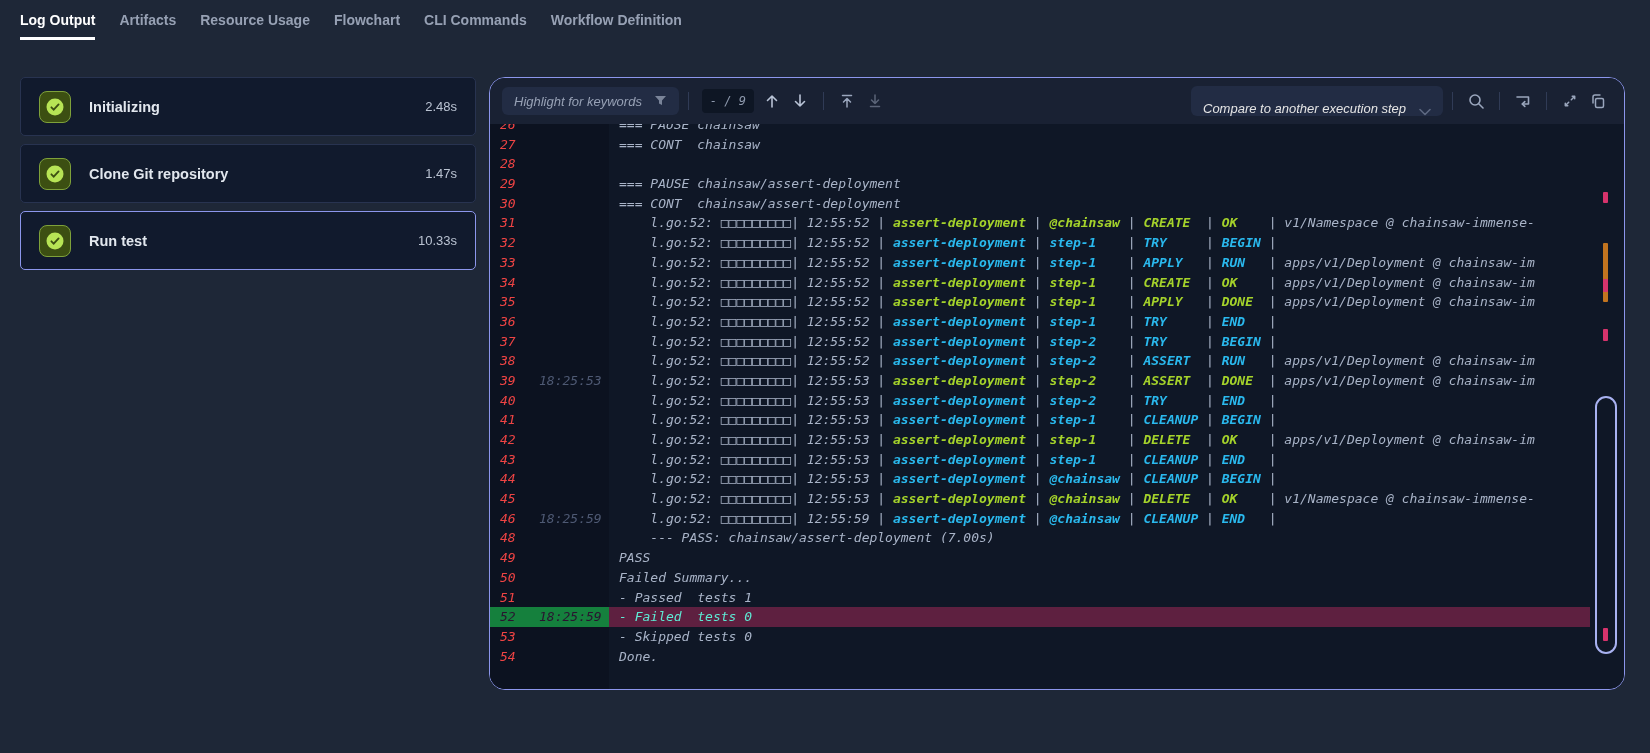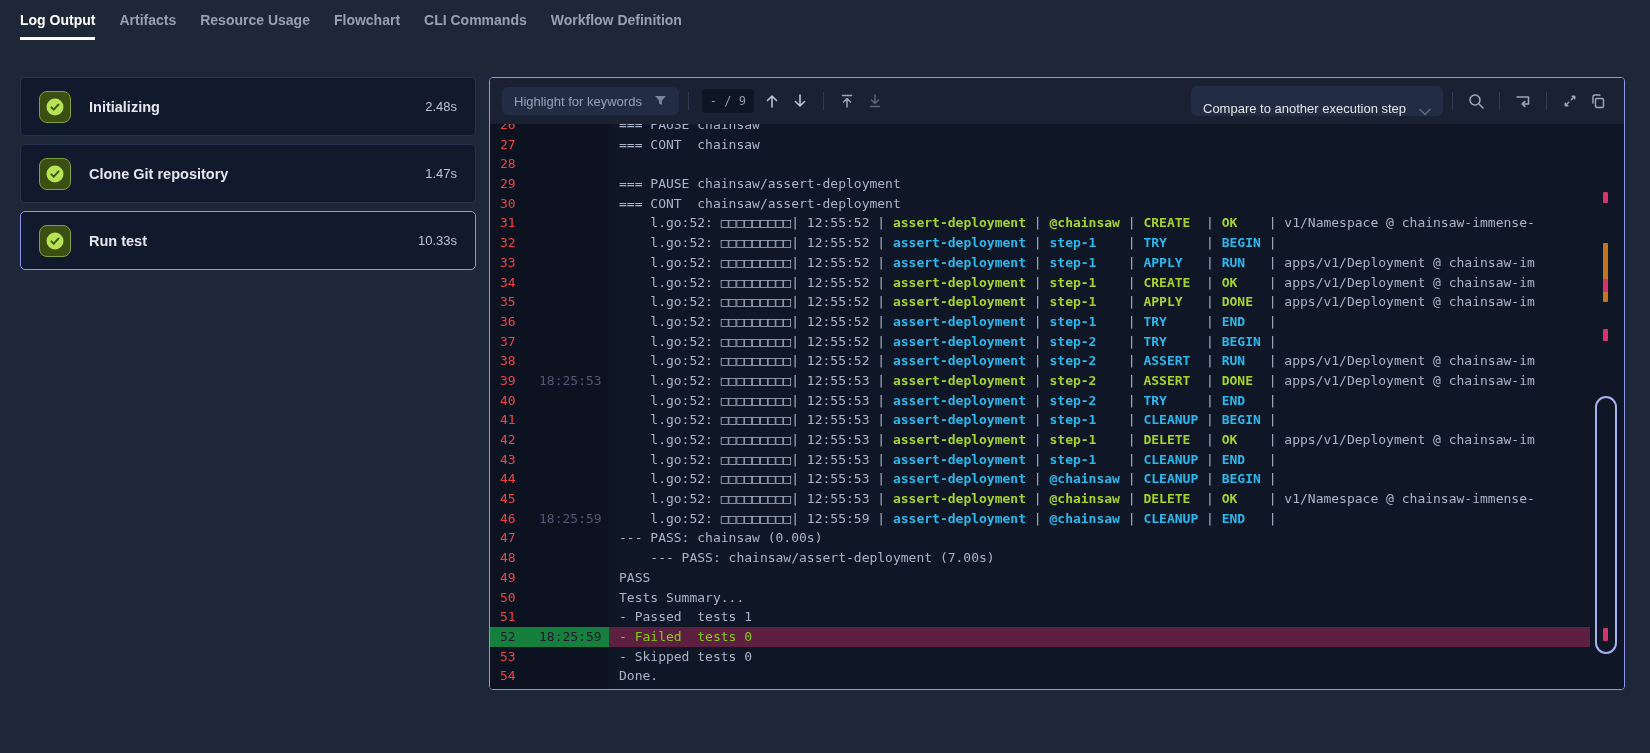--- a/index.html
+++ b/index.html
@@ -17,21 +17,21 @@
   .steps{position:absolute;left:20px;top:77px;width:456px;display:flex;flex-direction:column;gap:8px;}
   .card{height:59px;background:#111a2d;border:1px solid #283350;border-radius:5px;
         display:flex;align-items:center;padding:0 18px;box-sizing:border-box;cursor:pointer;}
   .card.selected{border-color:#8c96ec;}
   .check{width:30px;height:30px;background:#3c4f12;border:1.5px solid #7ea13a;border-radius:8px;
          display:flex;align-items:center;justify-content:center;flex:0 0 auto;}
   .step-label{margin-left:18px;font-size:14.5px;font-weight:700;color:#e2e7ee;}
   .step-duration{margin-left:auto;font-size:13px;color:#bac3d2;}
   
   .panel{position:absolute;left:489px;top:77px;width:1134px;height:611px;
-         border:1px solid #8c96ec;border-radius:4px;background:#0f1726;overflow:hidden;}
+         border:1px solid #8c96ec;border-radius:16px;background:#0f1726;overflow:hidden;font-style:italic;}
   .toolbar{height:46px;background:#192133;display:flex;align-items:center;padding:0 12px;box-sizing:border-box;}
   .pill{height:28px;background:#222c44;border-radius:6px;display:flex;align-items:center;
         padding:0 12px;color:#97a1b5;font-size:13px;gap:12px;cursor:text;}
   .counter{width:52px;height:24px;background:#0e1624;border-radius:4px;color:#8e99ad;font-size:12px;
            display:flex;align-items:center;justify-content:center;margin:0 4px;font-family:"DejaVu Sans Mono",monospace;}
   .tdiv{width:1px;height:18px;background:#303b56;margin:0 9px;flex:0 0 auto;}
   .ibtn{width:28px;height:28px;display:flex;align-items:center;justify-content:center;cursor:pointer;flex:0 0 auto;}
   .right-group{margin-left:auto;display:flex;align-items:center;}
   .dropdown{height:30px;width:252px;background:#222c44;border-radius:6px;display:flex;align-items:flex-end;
             padding:0 12px;box-sizing:border-box;color:#e5e5e5;font-size:13px;cursor:pointer;}
@@ -41,21 +41,21 @@
             font-family:"DejaVu Sans Mono",monospace;font-size:13px;line-height:19.7px;}
   .gutter-bg{position:absolute;left:0;top:0;bottom:0;width:119px;background:#0c1220;}
   .lines{position:absolute;left:0;top:-9px;right:34px;}
   .log-row{display:flex;height:19.7px;white-space:pre;}
   .ln{width:41px;padding-left:10px;box-sizing:border-box;color:#ef4444;flex:0 0 auto;}
   .ts{width:78px;padding-left:8px;box-sizing:border-box;color:#4e5973;flex:0 0 auto;}
   .ct{flex:1;padding-left:10px;color:#a9b4c8;overflow:hidden;}
   .g{color:#a5d32b;font-weight:700;}
   .c{color:#2ab9ee;font-weight:700;}
   .log-row.hl .ln,.log-row.hl .ts{background:#15803d;color:#2a1430;}
-  .log-row.hl .ct{background:#5e2040;color:#84cc16;}
+  .log-row.hl .ct{background:#5e2040;color:#5eead4;}
   
   .strip{position:absolute;right:0;top:0;bottom:0;width:34px;}
   .marker{position:absolute;left:13px;width:5px;border-radius:1px;}
   .thumb{position:absolute;left:5px;top:272px;width:22px;height:258px;border:2px solid #a8b1f0;
          border-radius:12px;box-sizing:border-box;cursor:grab;}
 </style>
 </head>
 <body>
 
 <div class="nav">
@@ -204,24 +204,23 @@
         <div class="log-row"><span class="ln">37</span><span class="ts"></span><span class="ct"><span>    l.go:52: □□□□□□□□□| 12:55:52 | </span><span class="c">assert-deployment</span><span> | </span><span class="c">step-2   </span><span> | </span><span class="c">TRY    </span><span> | </span><span class="c">BEGIN</span><span> |</span></span></div>
         <div class="log-row"><span class="ln">38</span><span class="ts"></span><span class="ct"><span>    l.go:52: □□□□□□□□□| 12:55:52 | </span><span class="c">assert-deployment</span><span> | </span><span class="c">step-2   </span><span> | </span><span class="c">ASSERT </span><span> | </span><span class="c">RUN  </span><span> | </span><span>apps/v1/Deployment @ chainsaw-im</span></span></div>
         <div class="log-row"><span class="ln">39</span><span class="ts">18:25:53</span><span class="ct"><span>    l.go:52: □□□□□□□□□| 12:55:53 | </span><span class="g">assert-deployment</span><span> | </span><span class="g">step-2   </span><span> | </span><span class="g">ASSERT </span><span> | </span><span class="g">DONE </span><span> | </span><span>apps/v1/Deployment @ chainsaw-im</span></span></div>
         <div class="log-row"><span class="ln">40</span><span class="ts"></span><span class="ct"><span>    l.go:52: □□□□□□□□□| 12:55:53 | </span><span class="c">assert-deployment</span><span> | </span><span class="c">step-2   </span><span> | </span><span class="c">TRY    </span><span> | </span><span class="c">END  </span><span> |</span></span></div>
         <div class="log-row"><span class="ln">41</span><span class="ts"></span><span class="ct"><span>    l.go:52: □□□□□□□□□| 12:55:53 | </span><span class="c">assert-deployment</span><span> | </span><span class="c">step-1   </span><span> | </span><span class="c">CLEANUP</span><span> | </span><span class="c">BEGIN</span><span> |</span></span></div>
         <div class="log-row"><span class="ln">42</span><span class="ts"></span><span class="ct"><span>    l.go:52: □□□□□□□□□| 12:55:53 | </span><span class="g">assert-deployment</span><span> | </span><span class="g">step-1   </span><span> | </span><span class="g">DELETE </span><span> | </span><span class="g">OK   </span><span> | </span><span>apps/v1/Deployment @ chainsaw-im</span></span></div>
         <div class="log-row"><span class="ln">43</span><span class="ts"></span><span class="ct"><span>    l.go:52: □□□□□□□□□| 12:55:53 | </span><span class="c">assert-deployment</span><span> | </span><span class="c">step-1   </span><span> | </span><span class="c">CLEANUP</span><span> | </span><span class="c">END  </span><span> |</span></span></div>
         <div class="log-row"><span class="ln">44</span><span class="ts"></span><span class="ct"><span>    l.go:52: □□□□□□□□□| 12:55:53 | </span><span class="c">assert-deployment</span><span> | </span><span class="c">@chainsaw</span><span> | </span><span class="c">CLEANUP</span><span> | </span><span class="c">BEGIN</span><span> |</span></span></div>
         <div class="log-row"><span class="ln">45</span><span class="ts"></span><span class="ct"><span>    l.go:52: □□□□□□□□□| 12:55:53 | </span><span class="g">assert-deployment</span><span> | </span><span class="g">@chainsaw</span><span> | </span><span class="g">DELETE </span><span> | </span><span class="g">OK   </span><span> | </span><span>v1/Namespace @ chainsaw-immense-</span></span></div>
         <div class="log-row"><span class="ln">46</span><span class="ts">18:25:59</span><span class="ct"><span>    l.go:52: □□□□□□□□□| 12:55:59 | </span><span class="c">assert-deployment</span><span> | </span><span class="c">@chainsaw</span><span> | </span><span class="c">CLEANUP</span><span> | </span><span class="c">END  </span><span> |</span></span></div>
-        <div class="log-row"><span class="ln">47</span><span class="ts"></span><span class="ct"><span>--- PASS: chainsaw (0.00s)</span></span></div>
         <div class="log-row"><span class="ln">48</span><span class="ts"></span><span class="ct"><span>    --- PASS: chainsaw/assert-deployment (7.00s)</span></span></div>
         <div class="log-row"><span class="ln">49</span><span class="ts"></span><span class="ct"><span>PASS</span></span></div>
-        <div class="log-row"><span class="ln">50</span><span class="ts"></span><span class="ct"><span>Tests Summary...</span></span></div>
+        <div class="log-row"><span class="ln">50</span><span class="ts"></span><span class="ct"><span>Failed Summary...</span></span></div>
         <div class="log-row"><span class="ln">51</span><span class="ts"></span><span class="ct"><span>- Passed  tests 1</span></span></div>
         <div class="log-row hl"><span class="ln">52</span><span class="ts">18:25:59</span><span class="ct"><span>- Failed  tests 0</span></span></div>
         <div class="log-row"><span class="ln">53</span><span class="ts"></span><span class="ct"><span>- Skipped tests 0</span></span></div>
         <div class="log-row"><span class="ln">54</span><span class="ts"></span><span class="ct"><span>Done.</span></span></div>
       </div>
     <div class="strip">
       <div class="thumb"></div>
     <div class="marker" style="top: 68px; height: 11px; background: rgb(214, 51, 108);"></div>
         <div class="marker" style="top: 119px; height: 59px; background: rgb(194, 116, 31);"></div>
         <div class="marker" style="top: 155px; height: 13px; background: rgb(214, 51, 108);"></div>

